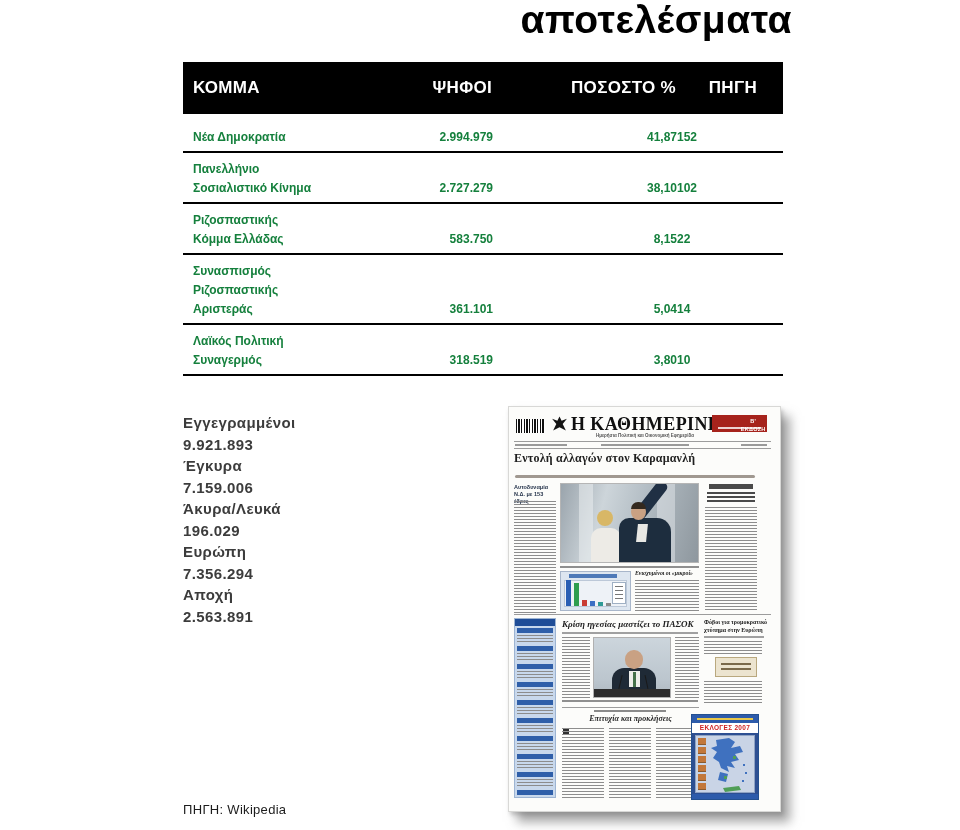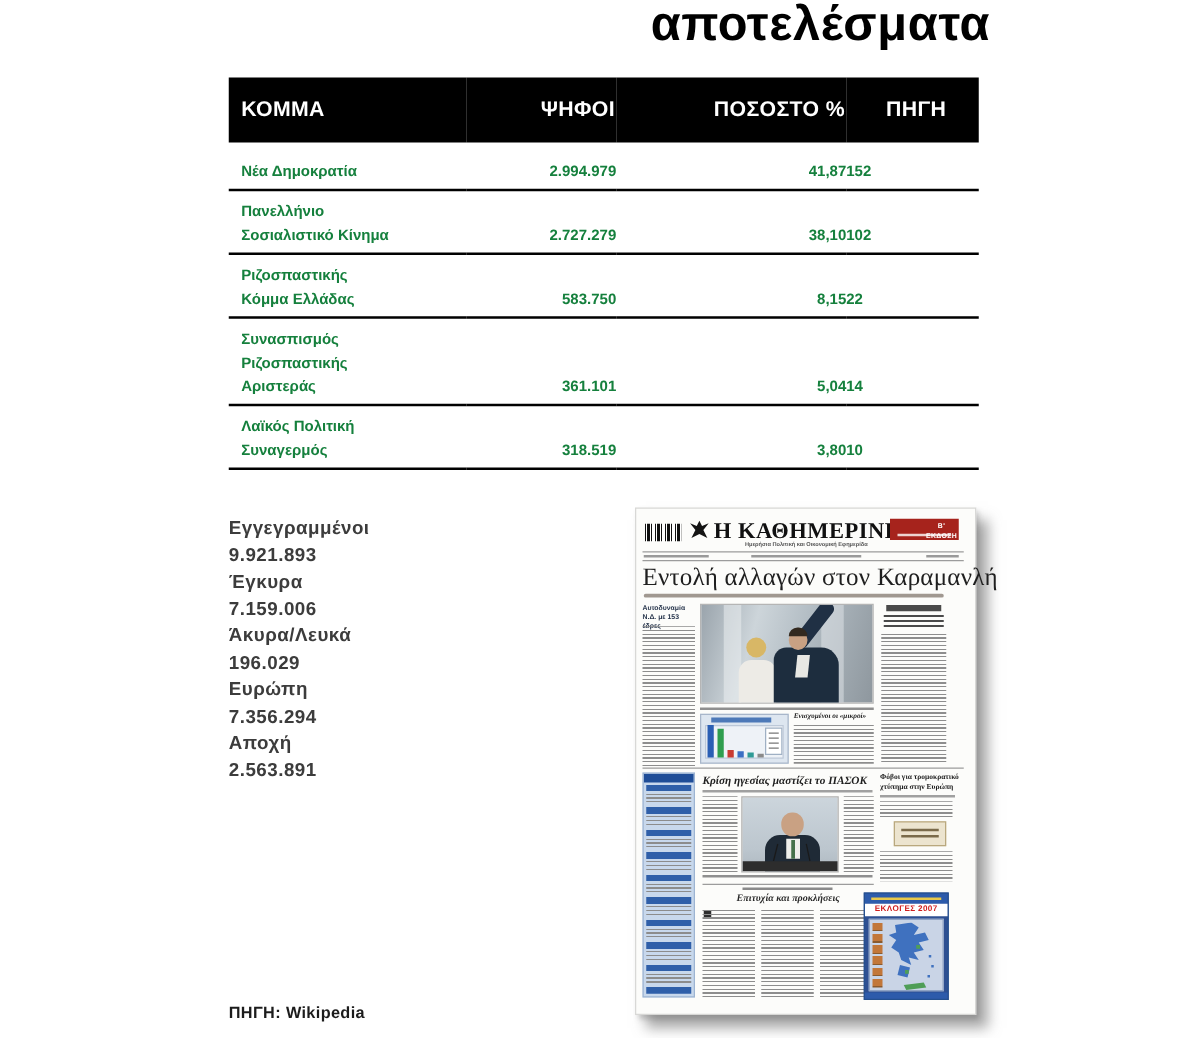--- a/index.html
+++ b/index.html
@@ -23,41 +23,41 @@
   .results-table td.party{text-align:left;padding-left:10px;}
   .results-table td.num{text-align:right;}
   .results-table td.seats{padding-right:26px;}
 
   
   .stats{position:absolute;left:183px;top:412px;color:#3c3c3c;font-size:15px;font-weight:bold;
          letter-spacing:.4px;}
   .stat-line{line-height:21.5px;}
 
   
-  .source{position:absolute;left:183px;top:802px;font-size:13px;font-weight:bold;color:#1c1c1c;
+  .source{position:absolute;left:183px;top:802px;font-size:13px;font-weight:normal;color:#1c1c1c;
           letter-spacing:.3px;}
 
   
   .newspaper{position:absolute;left:508px;top:406px;width:271px;height:404px;background:#fcfcfa;
              border:1px solid #d8d8d6;box-shadow:9px 10px 10px rgba(95,95,95,.55),2px 3px 4px rgba(120,120,120,.35);}
   .newspaper *{position:absolute;box-sizing:border-box;}
   .np-serif{font-family:"Liberation Serif","DejaVu Serif",serif;}
   .np-lines{background:repeating-linear-gradient(to bottom,#8d8d8d 0 1px,transparent 1px 3px);}
   .np-rule{height:1px;background:#9c9c9c;left:5px;right:9px;}
   .np-bar{background:#9a9a9a;}
 
   .np-barcode{left:7px;top:12px;width:29px;height:14px;
       background:repeating-linear-gradient(90deg,#111 0 1px,#fff 1px 2px,#111 2px 4px,#fff 4px 5px,#111 5px 6px,#fff 6px 8px);}
   .np-eagle{left:42px;top:8px;width:17px;height:18px;}
   .np-masthead{left:62px;top:7px;font-size:18px;font-weight:900;color:#101010;letter-spacing:.4px;white-space:nowrap;}
   .np-edition{left:203px;top:8px;width:55px;height:17px;background:#a6231c;color:#fff;text-align:center;
               font-size:5.5px;font-weight:bold;line-height:8px;padding-top:2px;letter-spacing:.3px;}
   .np-edition i{position:absolute;left:6px;right:6px;bottom:3px;height:2px;background:rgba(255,255,255,.8);}
   .np-tagline{left:52px;top:26px;width:168px;text-align:center;font-size:4.5px;color:#555;font-weight:bold;}
-  .np-headline{left:5px;top:44px;width:252px;font-size:20px;font-weight:normal;color:#1f1f1f;letter-spacing:.2px;white-space:nowrap;}
+  .np-headline{left:5px;top:44px;width:252px;font-size:12px;font-weight:bold;color:#1f1f1f;letter-spacing:.2px;white-space:nowrap;}
   .np-subhead{left:6px;top:68px;width:240px;height:3px;background:#a09890;border-radius:2px;}
 
   .np-lead{left:5px;top:77px;width:42px;font-size:5.5px;font-weight:bold;color:#27354c;line-height:7px;}
   .np-photo1{left:51px;top:76px;width:139px;height:80px;overflow:hidden;border:1px solid #b5b5b5;
       background:linear-gradient(105deg,#9aa4ac 0%,#cdd5da 30%,#b4bec5 55%,#8e979e 100%);}
   .np-photo1 .win1{left:18px;top:0;width:14px;height:80px;background:rgba(235,238,240,.55);}
   .np-photo1 .win2{left:96px;top:0;width:18px;height:80px;background:rgba(228,232,235,.5);}
   .np-photo1 .man-arm{left:84px;top:-6px;width:12px;height:44px;background:#203044;transform:rotate(38deg);border-radius:5px;}
   .np-photo1 .man-torso{left:58px;top:34px;width:52px;height:48px;background:#1d2d3e;border-radius:10px 14px 0 0;}
   .np-photo1 .man-shirt{left:76px;top:40px;width:10px;height:18px;background:#e8e8e4;transform:skewX(-6deg);}

